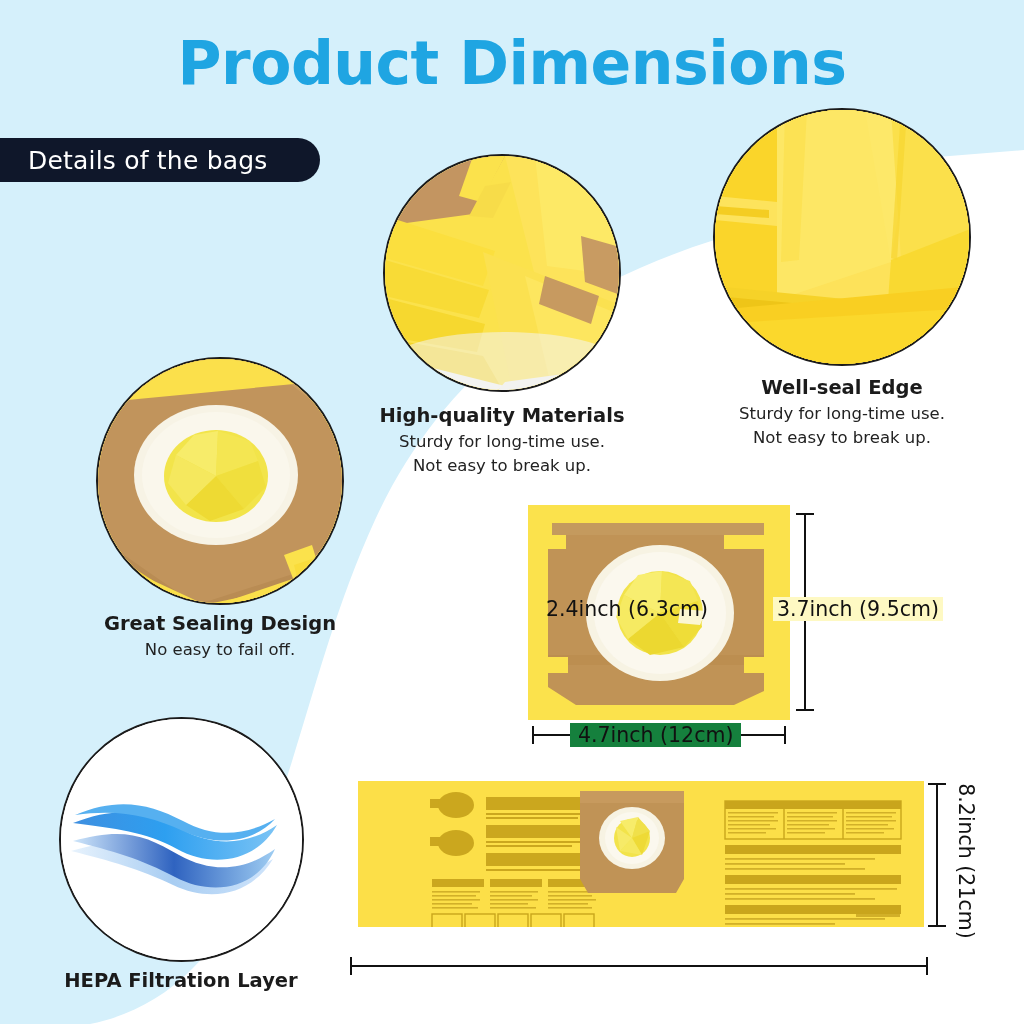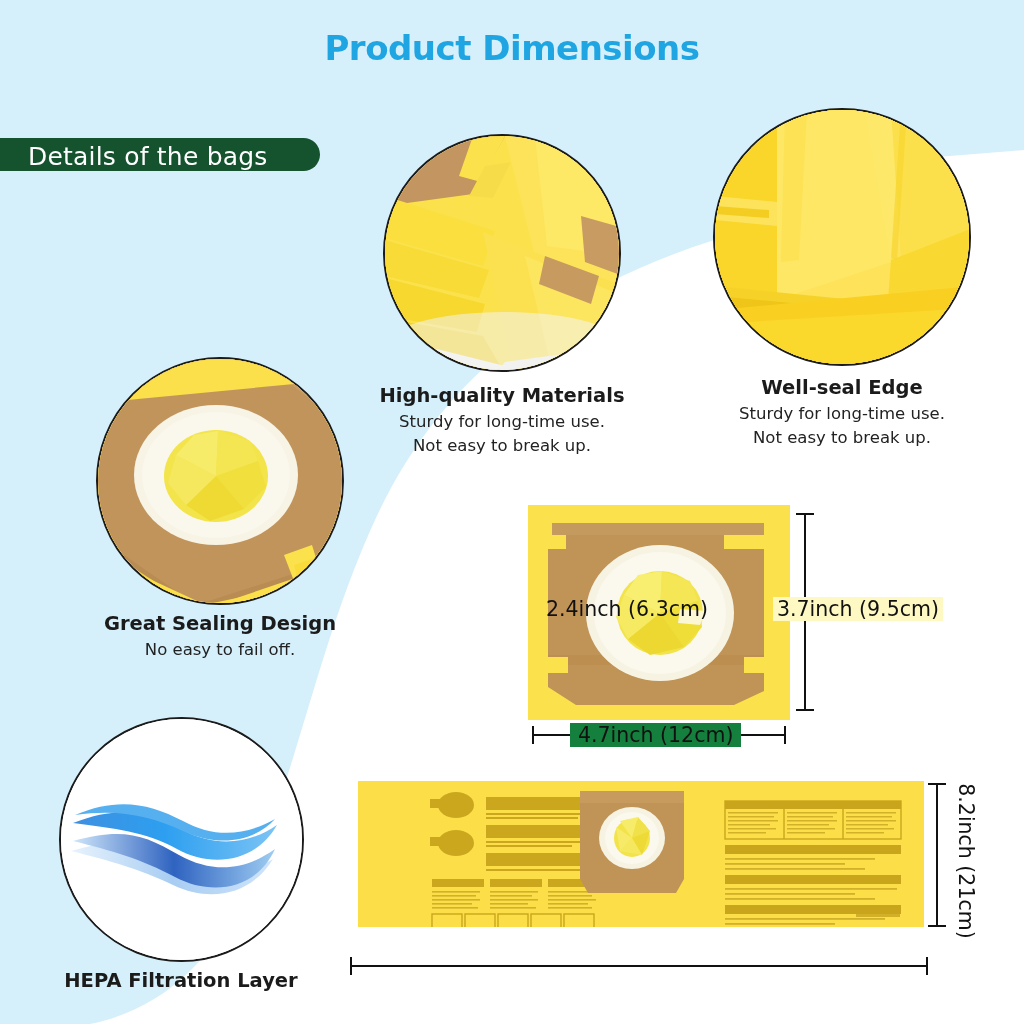--- a/index.html
+++ b/index.html
@@ -11,29 +11,29 @@
   }
   #stage{position:absolute;inset:0;width:1024px;height:1024px;overflow:hidden;}
 
   
   .bg-base{position:absolute;inset:0;background:#d5f0fb;}
   .bg-white-swoop{position:absolute;inset:0;}
 
   
   .title{
     position:absolute;top:28px;left:0;width:1024px;text-align:center;
-    font-size:34px;font-weight:bold;color:#1fa5e2;letter-spacing:-0.5px;
+    font-size:60px;font-weight:bold;color:#1fa5e2;letter-spacing:-0.5px;
     font-family:"DejaVu Sans","Liberation Sans",sans-serif;
   }
 
   
   .badge{
-    position:absolute;left:0;top:138px;height:33px;width:320px;
-    background:#14532d;border-radius:0 26px 26px 0;
-    display:flex;align-items:flex-end;
+    position:absolute;left:0;top:138px;height:44px;width:320px;
+    background:#0f172a;border-radius:0 26px 26px 0;
+    display:flex;align-items:center;
   }
   .badge-label{
     color:#ffffff;font-size:25px;font-weight:500;padding-left:28px;
     letter-spacing:0.2px;
     font-family:"DejaVu Sans","Liberation Sans",sans-serif;
   }
 
   
   .feature{position:absolute;}
   .circle{
@@ -76,21 +76,21 @@
              L 1024,1024 Z" fill="#ffffff"></path>
     <path d="M1024,150 L1024,230 C 960,222 905,226 860,240 L 900,160 Z" fill="#ffffff"></path>
   </svg>
 
   <div class="title">Product Dimensions</div>
 
   <div class="badge">
     <span class="badge-label">Details of the bags</span>
   </div>
 
-  <div class="feature" style="left:383px;top:134px;">
+  <div class="feature" style="left:383px;top:154px;">
     <div class="circle" style="width:238px;height:238px;">
       <svg width="238" height="238" viewBox="0 0 238 238">
         <rect x="0" y="0" width="238" height="238" fill="#fbe24c"></rect>
         <path d="M0,0 L120,0 L88,58 L0,70 Z" fill="#c39561"></path>
         <path d="M88,0 L120,0 L96,46 L74,40 Z" fill="#fbe24c"></path>
         <path d="M100,30 L126,26 L108,62 L84,60 Z" fill="#f7dc49"></path>
         <path d="M120,0 L238,0 L238,150 L150,120 Z" fill="#fde35a"></path>
         <path d="M150,0 L238,0 L238,120 L162,110 Z" fill="#fde966"></path>
         <path d="M0,60 L110,95 L98,130 L0,102 Z" fill="#fbdf3e"></path>
         <path d="M0,104 L104,134 L94,162 L0,140 Z" fill="#f8db36"></path>

